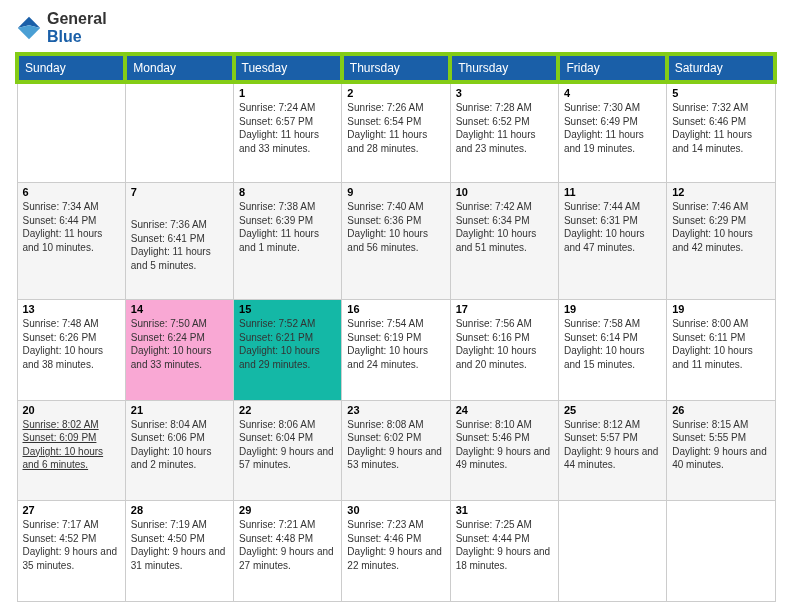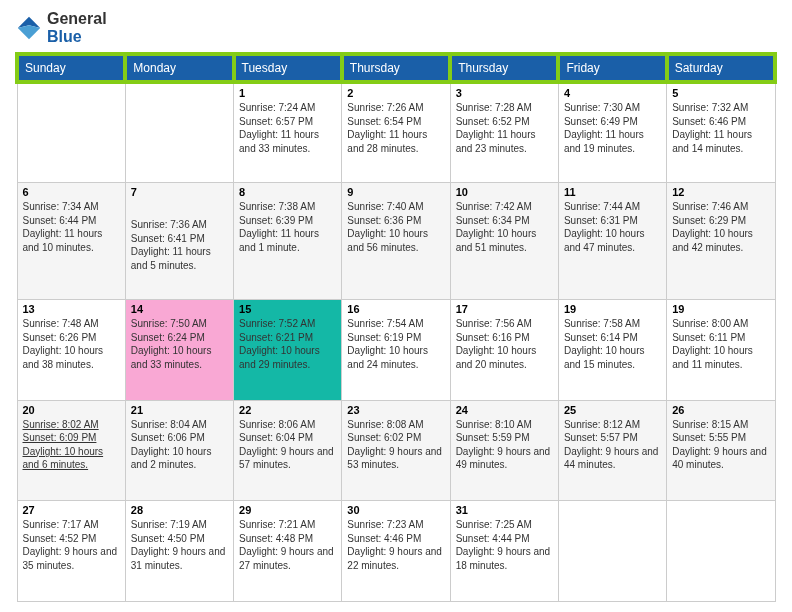--- a/index.html
+++ b/index.html
@@ -266,21 +266,21 @@
           </td>
           <td style="background: rgb(245, 245, 245);">
             <span class="day-num">23</span>
             <div class="day-info" style="white-space: pre-line;">Sunrise: 8:08 AM
 Sunset: 6:02 PM
 Daylight: 9 hours and 53 minutes.</div>
           </td>
           <td style="background: rgb(245, 245, 245);">
             <span class="day-num">24</span>
             <div class="day-info" style="white-space: pre-line;">Sunrise: 8:10 AM
-Sunset: 5:59 PM
+Sunset: 5:46 PM
 Daylight: 9 hours and 49 minutes.</div>
           </td>
           <td style="background: rgb(245, 245, 245);">
             <span class="day-num">25</span>
             <div class="day-info" style="white-space: pre-line;">Sunrise: 8:12 AM
 Sunset: 5:57 PM
 Daylight: 9 hours and 44 minutes.</div>
           </td>
           <td style="background: rgb(245, 245, 245);">
             <span class="day-num">26</span>

